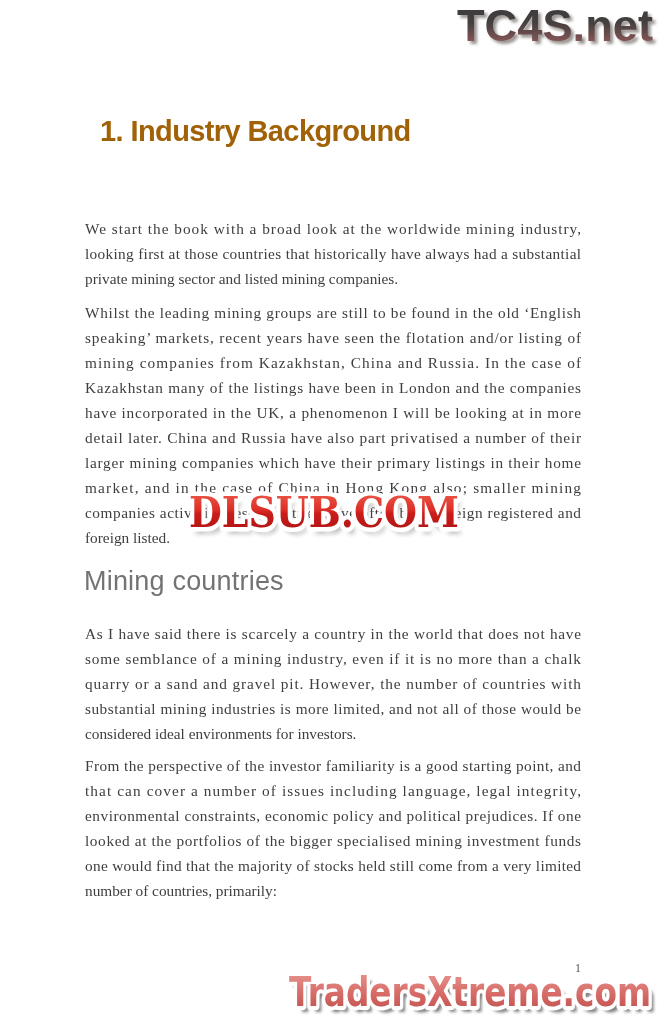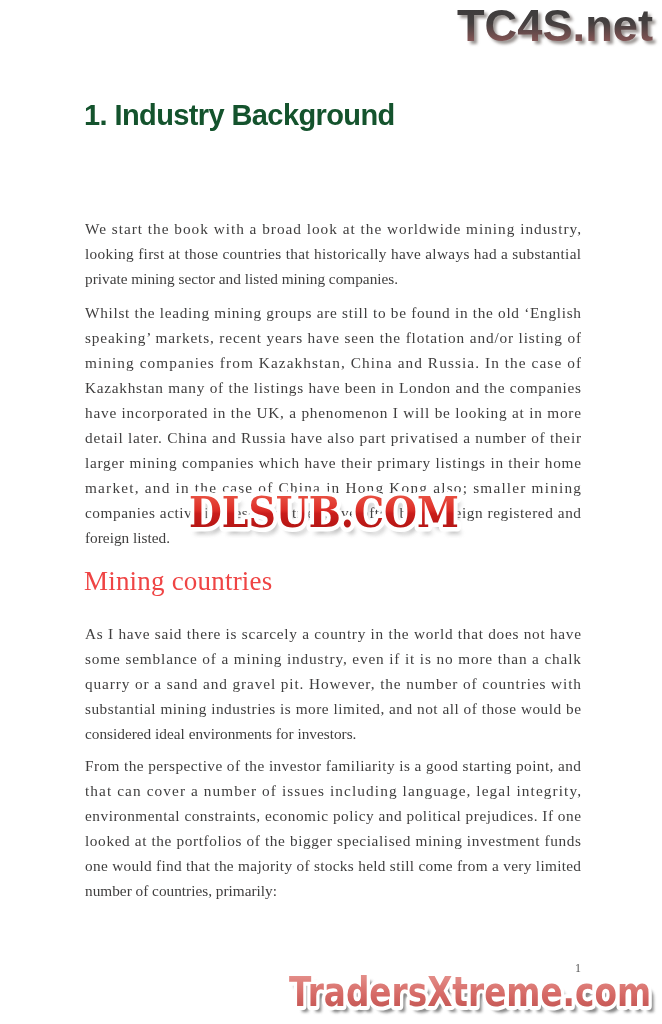--- a/index.html
+++ b/index.html
@@ -12,32 +12,32 @@
   }
   .page { position: absolute; inset: 0; }
 
   
   .chapter-heading {
     position: absolute; left: 84px; top: 99px;
     font-family: "Liberation Sans", sans-serif;
     font-weight: bold;
     font-size: 29px;
     letter-spacing: -0.6px;
-    color: #14532d;
-    margin: 0;
+    color: #a16207;
+    margin: 16px;
   }
 
   
   .section-heading {
     position: absolute; left: 84px; top: 566px;
-    font-family: Liberation Serif, serif;
+    font-family: Liberation Sans, sans-serif;
     font-weight: 400;
     font-size: 27px;
     letter-spacing: 0.2px;
-    color: #ef4444;
+    color: #737373;
     margin: 0;
   }
 
   
   .para { position: absolute; left: 85px; width: 496px; }
   .para svg { display: block; }
   .para text {
     font-family: "Liberation Serif", serif;
     font-size: 15.3px;
     fill: #3f3e3e;

